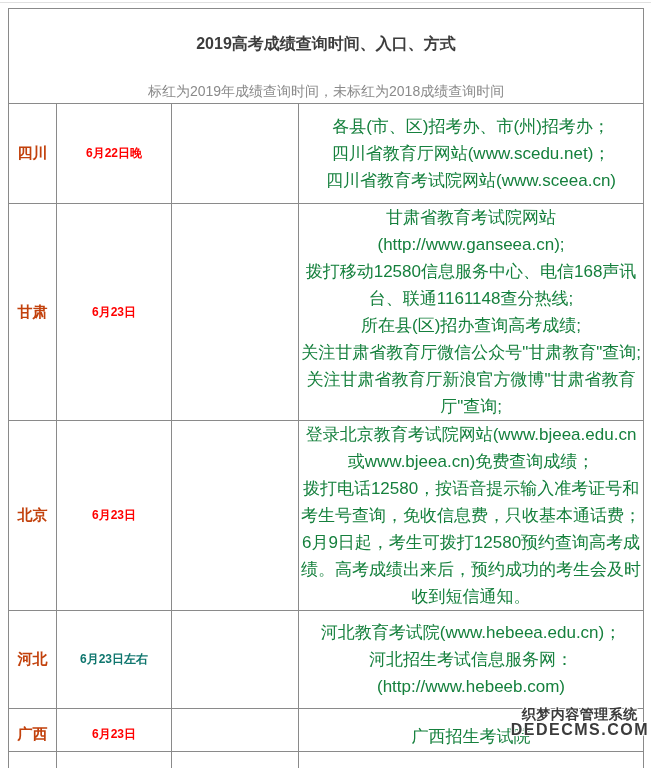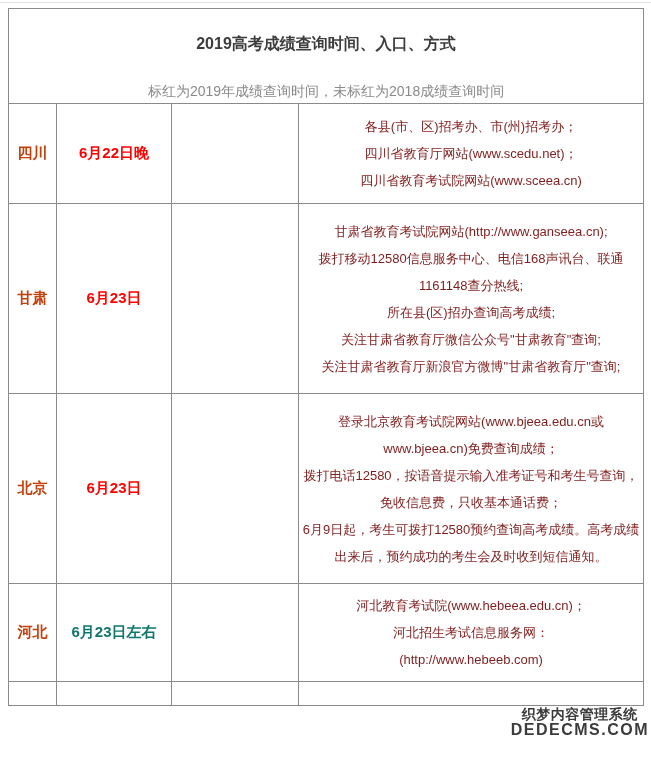--- a/index.html
+++ b/index.html
@@ -49,24 +49,24 @@
     font-size: 14px; color: #8a8a8a;
     line-height: 18px; font-weight: normal;
   }
   .score-table th {
     font-size: 15px; font-weight: bold; color: #3d3d3d;
   }
   .region {
     font-size: 15px; font-weight: bold; color: #c2410c;
   }
   .time {
-    font-size: 15px; font-weight: bold;
+    font-size: 12px; font-weight: bold;
   }
   .methods {
-    font-size: 13px; color: #7f1d1d;
+    font-size: 17px; color: #15803d;
     line-height: 27px;
     white-space: pre-line;
     padding: 0 4px;
   }
   tr.r-gx td { padding-top: 8px; }
   tr.r-gx td.methods { padding-top: 12px; }
 
   .watermark {
     position: absolute; top: 706px; right: 2px;
     text-align: center;
@@ -137,20 +137,26 @@
 
   <tr class="r-hb">
     <td class="region">河北</td>
     <td class="time" style="color: #0f766e;">6月23日左右</td>
     <td class="entry"></td>
     <td class="methods">河北教育考试院(www.hebeea.edu.cn)；
 河北招生考试信息服务网：
 (http://www.hebeeb.com)</td>
   </tr>
 
+  <tr class="r-gx">
+    <td class="region">广西</td>
+    <td class="time" style="color: rgb(255, 0, 0);">6月23日</td>
+    <td class="entry"></td>
+    <td class="methods">广西招生考试院</td>
+  </tr>
 
   <tr class="r-cut">
     <td></td>
     <td></td>
     <td></td>
     <td></td>
   </tr>
 </tbody>
   </table>
 

